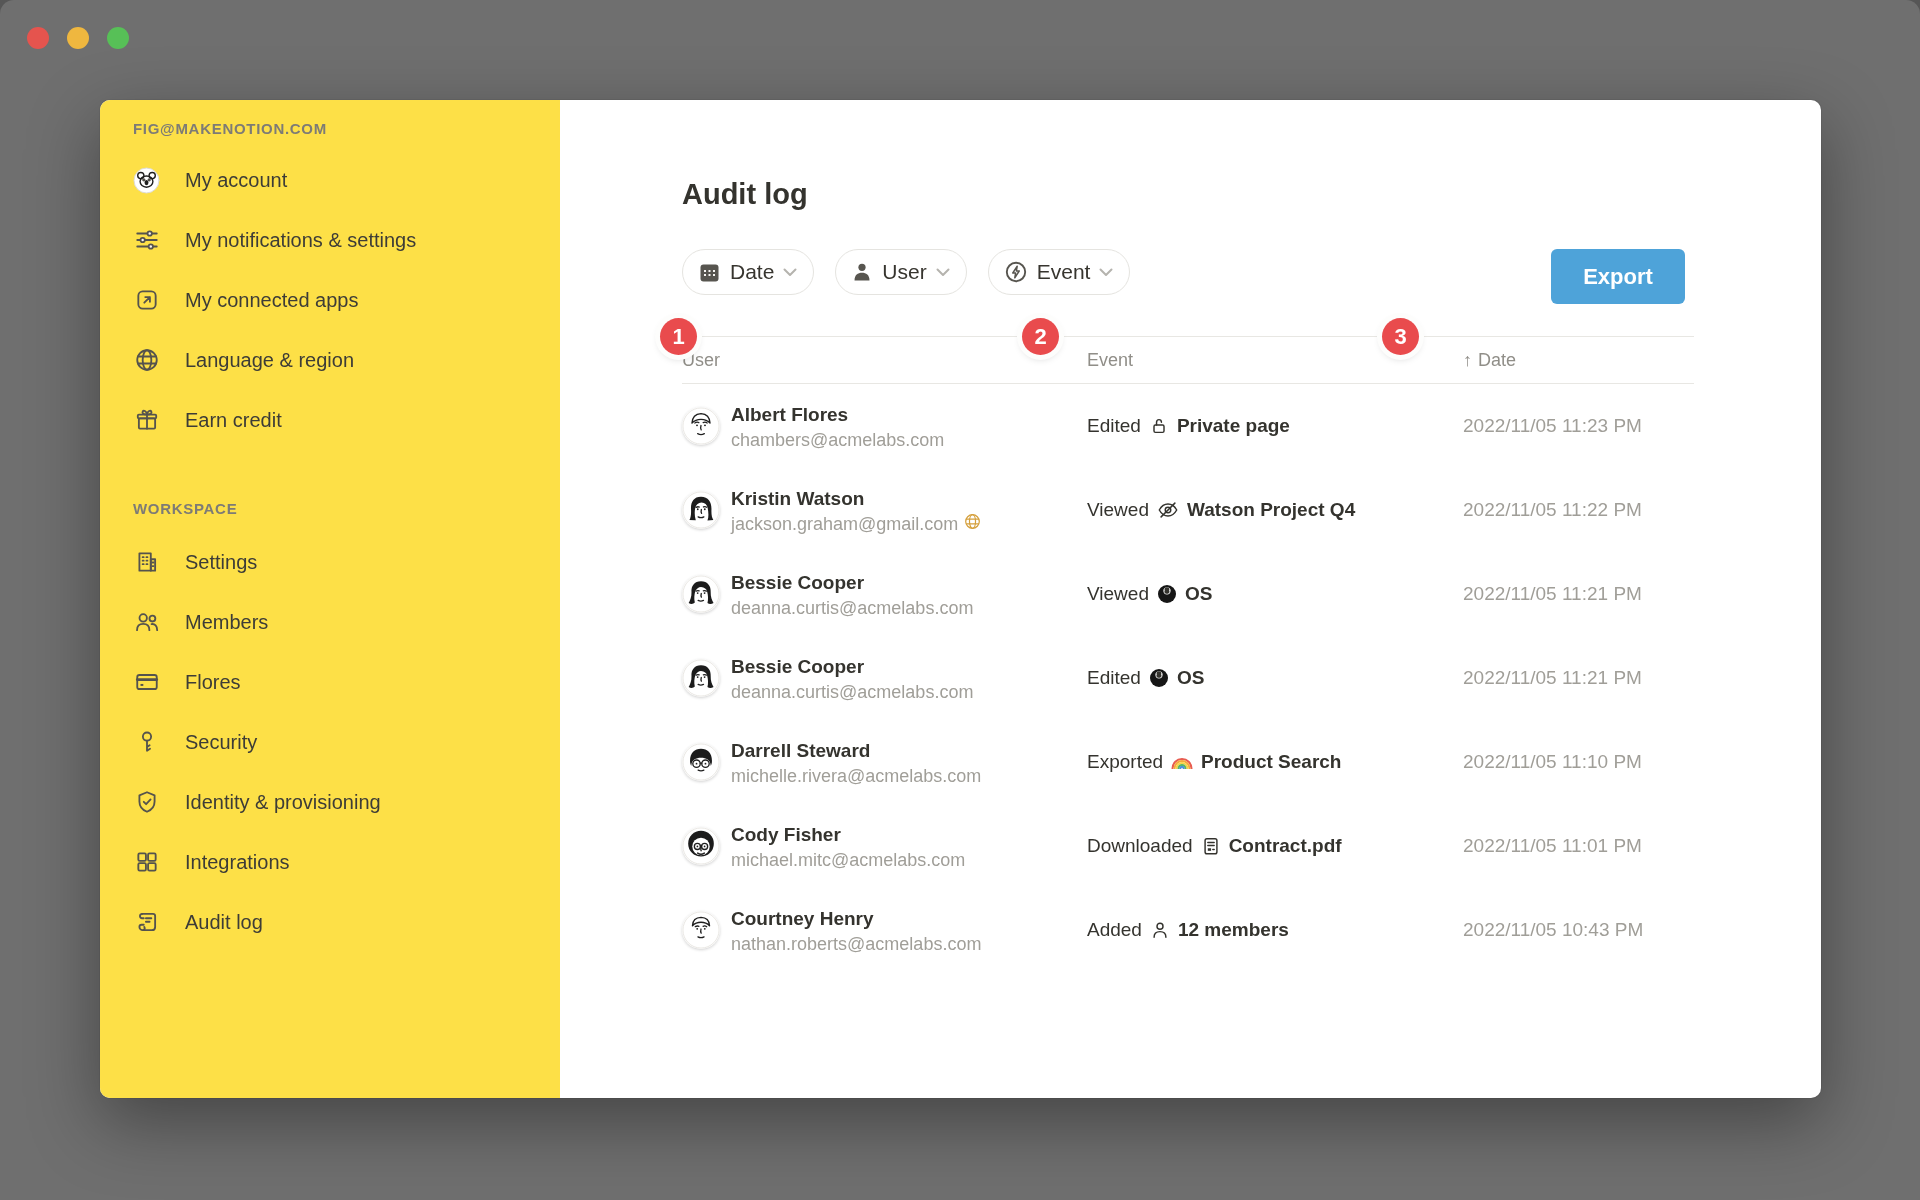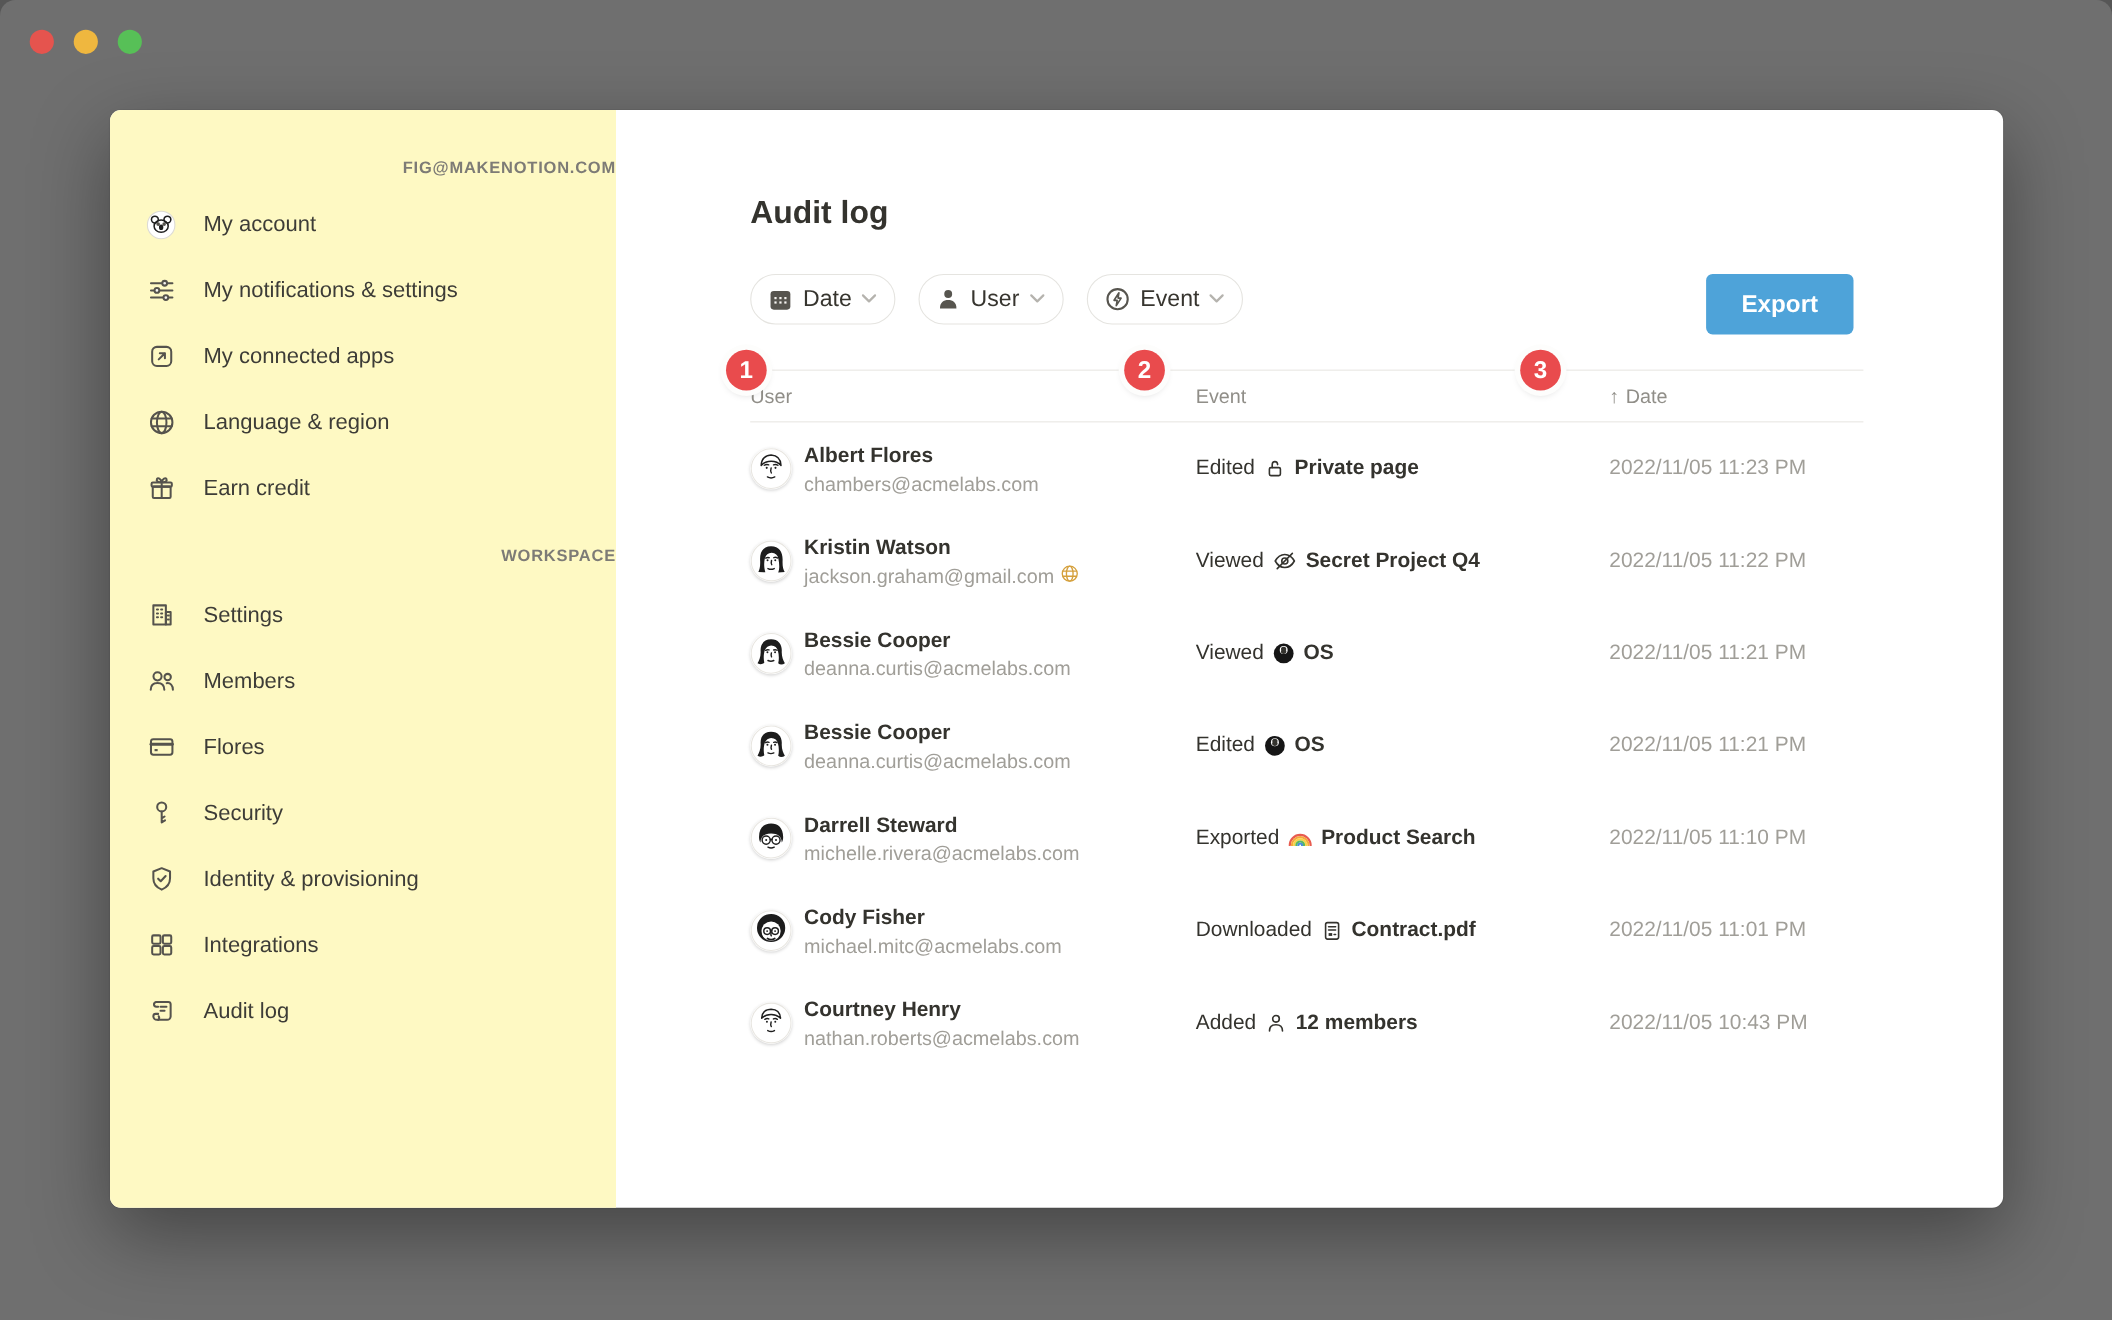--- a/index.html
+++ b/index.html
@@ -11,24 +11,24 @@
   .light.red { background:#E5544E; }
   .light.yellow { background:#EFB73F; }
   .light.green { background:#57C057; }
 
   .modal { position:absolute; left:100px; top:100px; width:1721px; height:998px;
     background:#FFFFFF; border-radius:10px;
     box-shadow:0 24px 70px rgba(0,0,0,.38), 0 0 0 1px rgba(0,0,0,.05); }
 
   
   .sidebar { position:absolute; left:0; top:0; bottom:0; width:460px;
-    background:#fef9c3; border-radius:10px 0 0 10px; padding-top:40px;text-align:right; }
+    background:#fde047; border-radius:10px 0 0 10px; padding-top:16px; }
   .sb-header { height:26px; line-height:26px; margin:0 0 8px 33px;
     font-size:15px; font-weight:600; letter-spacing:.7px; color:#7D7B76; }
-  .sb-header.ws { margin-top:19px; margin-bottom:0; }
+  .sb-header.ws { margin-top:46px; margin-bottom:0; }
   .sb-items.ws { margin-top:10px; }
   .sb-item { height:60px; display:flex; align-items:center; padding-left:33px; cursor:pointer; }
   .sb-icon { width:27px; height:27px; flex:0 0 27px; display:flex; align-items:center; justify-content:center; }
   .sb-icon svg { stroke:#55534D; fill:none; stroke-width:1.7; stroke-linecap:round; stroke-linejoin:round; }
   .sb-label { margin-left:25px; font-size:20px; color:#3D3C37; }
 
   
   .main { position:absolute; left:460px; top:0; right:0; bottom:0; }
   .page-title { position:absolute; left:122px; top:78px; font-size:29px; font-weight:700; color:#34332E; }
 
@@ -370,21 +370,21 @@
           </div>
           <div class="event-cell">
             <span class="verb">Viewed</span>
             <span class="evt-icon">
               <svg width="22" height="22" viewBox="0 0 24 24">
                 <path d="M2.5 12 C5 7.5 8.5 5.5 12 5.5 C15.5 5.5 19 7.5 21.5 12 C19 16.5 15.5 18.5 12 18.5 C8.5 18.5 5 16.5 2.5 12 Z"></path>
                 <circle cx="12" cy="12" r="3"></circle>
                 <path d="M4.5 19.5 L19.5 4.5"></path>
               </svg>
             </span>
-            <span class="obj">Secret Project Q4</span>
+            <span class="obj">Watson Project Q4</span>
           </div>
           <div class="date-cell">2022/11/05 11:22 PM</div>
         </div>
 
         <div class="trow">
           <div class="user-cell">
             <span class="avatar">
               <svg width="38" height="38" viewBox="0 0 40 40">
                 <circle cx="20" cy="20" r="19" fill="#fff" stroke="#E8E6E1"></circle>
                 <path d="M20 6.5 C13 6.5 9.5 11.5 10 18 C10.2 23 8.5 27 7 29.5 C9.5 31 12 30.5 13.5 29 C12.5 24.5 13 20 14 17 Q16 12.8 20 12.5 Q25.5 13 26.5 17.5 C27.5 21 27.8 25.5 26.8 29.5 C28.5 31 31 31 33.2 29.5 C31.5 26.5 30 23 30.2 18 C30.6 11.5 27 6.5 20 6.5 Z" fill="#1C1C1C"></path>

